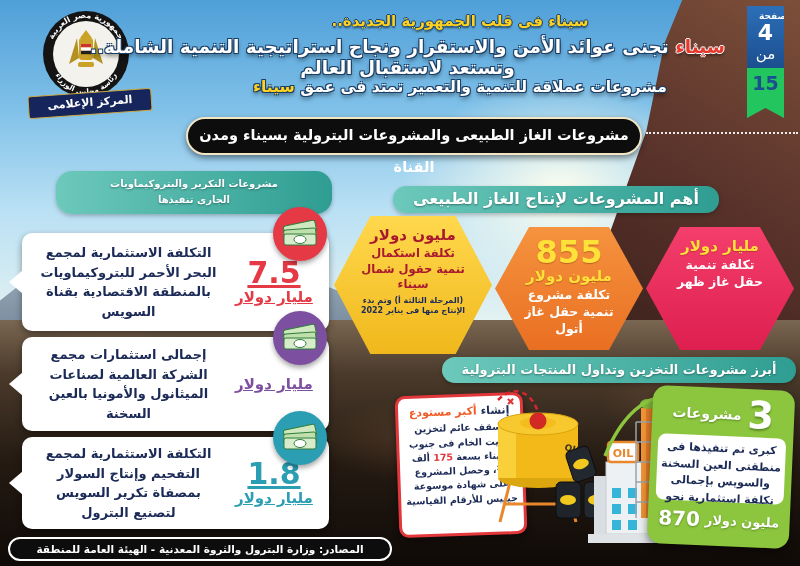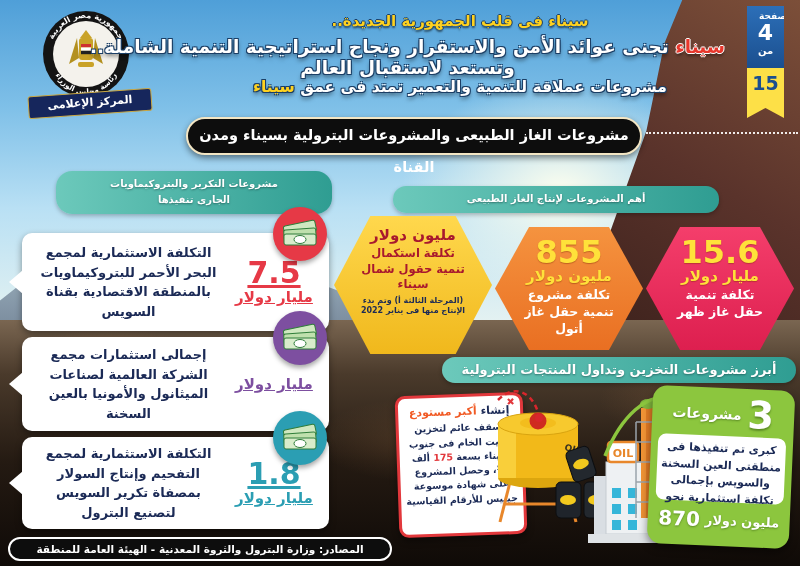--- a/index.html
+++ b/index.html
@@ -27,22 +27,22 @@
   .logo-banner{left:28px;top:92px;width:122px;height:21px;background:#16265c;
         border:1px solid #caa843;border-radius:3px;transform:rotate(-4deg);
         color:#fff;font-size:11px;font-weight:bold;text-align:center;line-height:20px;}
   
   .ribbon{left:747px;top:6px;width:37px;height:112px;box-shadow:0 2px 4px rgba(0,0,0,.4);
         clip-path:polygon(0 0,100% 0,100% 100%,50% 91%,0 100%);}
   .rb-blue{width:100%;height:62px;background:linear-gradient(180deg,#2c6fb8,#1b4f8f);
         color:#fff;text-align:center;}
   .rb-label{font-size:9px;font-weight:bold;padding-top:5px;padding-left:12px;}
   .rb-num{font-size:22px;font-weight:bold;line-height:24px;}
-  .rb-of{font-size:10px;font-weight:bold;}
-  .rb-white{width:100%;height:50px;background:#fde047;text-align:center;}
+  .rb-of{font-size:15px;font-weight:normal;}
+  .rb-white{width:100%;height:50px;background:#22c55e;text-align:center;}
   .rb-total{font-size:19px;font-weight:bold;color:#1b4f8f;line-height:30px;}
   
   .h-tag{top:12px;left:200px;width:520px;text-align:center;color:#ffd21f;
         font-size:15px;font-weight:bold;
         text-shadow:-1px 0 0 #1c3f66,1px 0 0 #1c3f66,0 -1px 0 #1c3f66,0 2px 2px rgba(0,0,0,.55);}
   .h-title{top:36px;left:55px;width:705px;text-align:center;color:#fff;
         font-size:18.5px;font-weight:bold;
         text-shadow:-1px -1px 0 #1c3f66,1px -1px 0 #1c3f66,-1px 1px 0 #1c3f66,1px 1px 0 #1c3f66,0 3px 4px rgba(0,0,0,.5);}
   .h-title .hl{color:#e8372c;
         text-shadow:-1px 0 0 #fff,1px 0 0 #fff,0 -1px 0 #fff,0 1px 0 #fff,0 3px 3px rgba(0,0,0,.4);}
@@ -53,21 +53,21 @@
   
   .title-pill{left:186px;top:117px;width:452px;height:34px;background:#0d0d0d;
         border:2px solid #f3e6c4;border-radius:19px;color:#fff;text-align:center;
         font-size:14.5px;font-weight:bold;line-height:32px;box-shadow:0 3px 6px rgba(0,0,0,.45);}
   .dotline{left:646px;top:132px;width:152px;border-top:2px dotted rgba(255,255,255,.9);}
   
   .banner{background:linear-gradient(270deg,#2f9d92,#6cc9bb);border-radius:13px;
         color:#fff;font-weight:bold;text-align:center;
         text-shadow:0 1px 2px rgba(20,60,60,.55);box-shadow:0 2px 4px rgba(0,0,0,.25);}
   .lh{left:56px;top:171px;width:276px;padding:5px 0 6px;font-size:10px;line-height:1.6;border-radius:16px;}
-  .gas-banner{left:393px;top:186px;width:326px;height:27px;font-size:10px;line-height:26px;}
+  .gas-banner{left:393px;top:186px;width:326px;height:27px;font-size:16px;line-height:26px;}
   .storage-banner{left:442px;top:357px;width:354px;height:26px;font-size:13px;line-height:25px;}
   
   .pbox{left:22px;width:307px;background:#fff;border-radius:10px;
         box-shadow:0 3px 7px rgba(0,0,0,.4);display:flex;direction:ltr;align-items:center;
         padding:6px 8px;box-sizing:border-box;}
   .pbox::before{content:"";position:absolute;left:-13px;top:50%;margin-top:-12px;
         border-top:12px solid transparent;border-bottom:12px solid transparent;
         border-right:14px solid #fff;}
   .pbox .desc{flex:1;direction:rtl;text-align:center;color:#1b2a56;
         font-size:13px;font-weight:bold;line-height:1.5;padding:0 4px;}
@@ -245,21 +245,20 @@
 <div class="abs hex hex-o" dir="rtl">
   <div class="hex-inner">
     <span class="val">855</span>
     <span class="unit">مليون دولار</span>
     <span class="txt">تكلفة مشروع تنمية حقل غاز أتول</span>
   </div>
 </div>
 
 <div class="abs hex hex-p" dir="rtl">
   <div class="hex-inner">
-    <span class="val">15.6</span>
     <span class="unit">مليار دولار</span>
     <span class="txt">تكلفة تنمية حقل غاز ظهر</span>
   </div>
 </div>
 
 <div class="abs banner storage-banner" dir="rtl">أبرز مشروعات التخزين وتداول المنتجات البترولية</div>
 
 <div class="abs callout">
   <span class="pin">✖</span>
   <div class="t"><span>إنشاء </span><span class="hl">أكبر مستودع</span></div>

